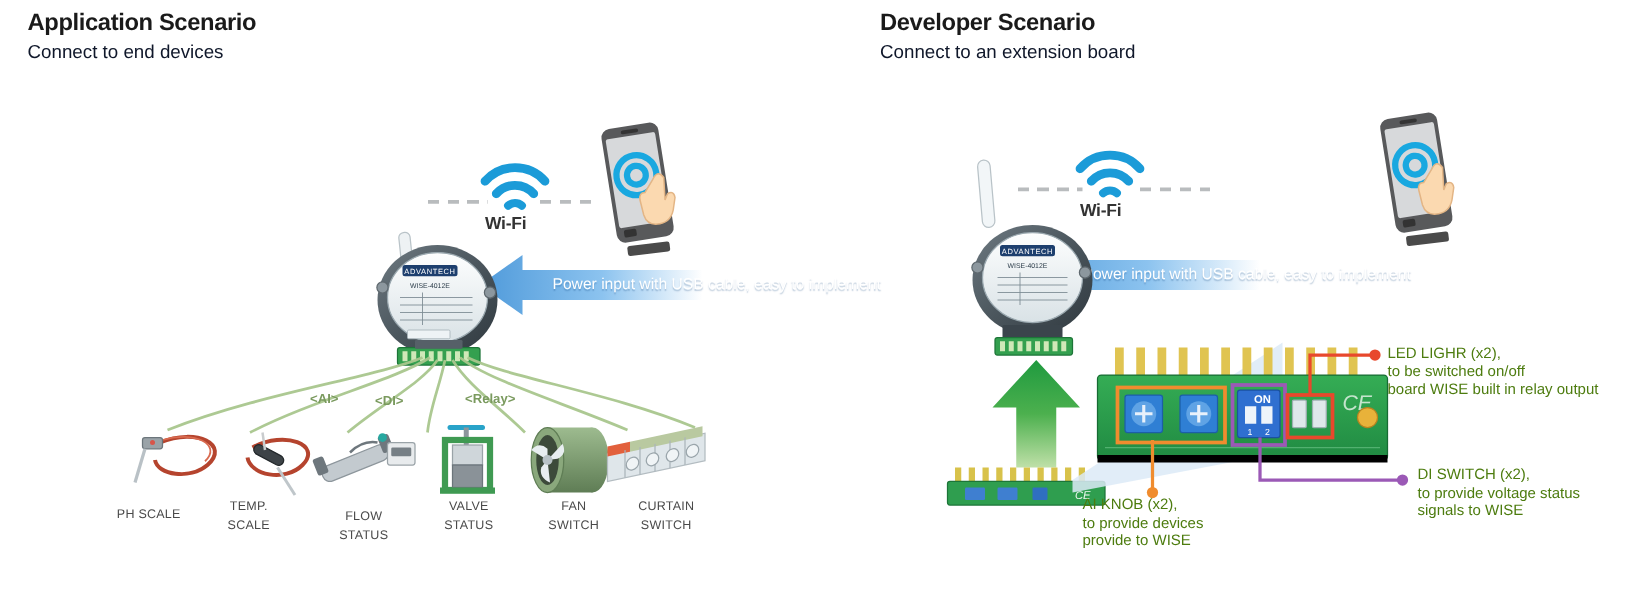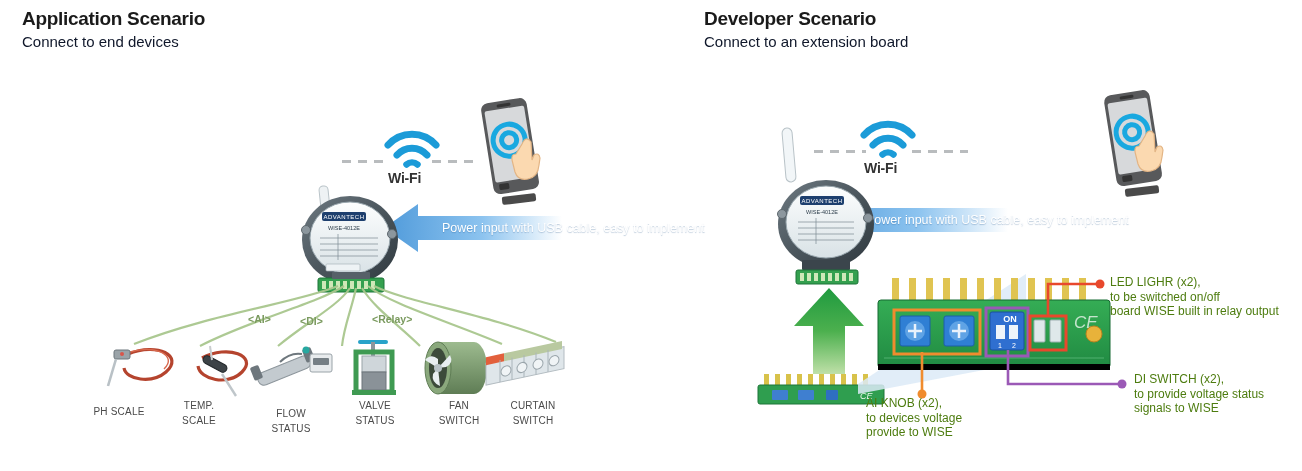--- a/index.html
+++ b/index.html
@@ -546,16 +546,16 @@
   </div>
 
   <div class="callout" style="left:444px; top:372px;">
     <div>DI SWITCH (x2),</div>
     <div>to provide voltage status</div>
     <div>signals to WISE</div>
   </div>
 
   <div class="callout" style="left:176px; top:396px;">
     <div>AI KNOB (x2),</div>
-    <div>to devices voltage</div>
+    <div>to provide devices</div>
     <div>provide to WISE</div>
   </div>
 </div>
 
 </body></html>

